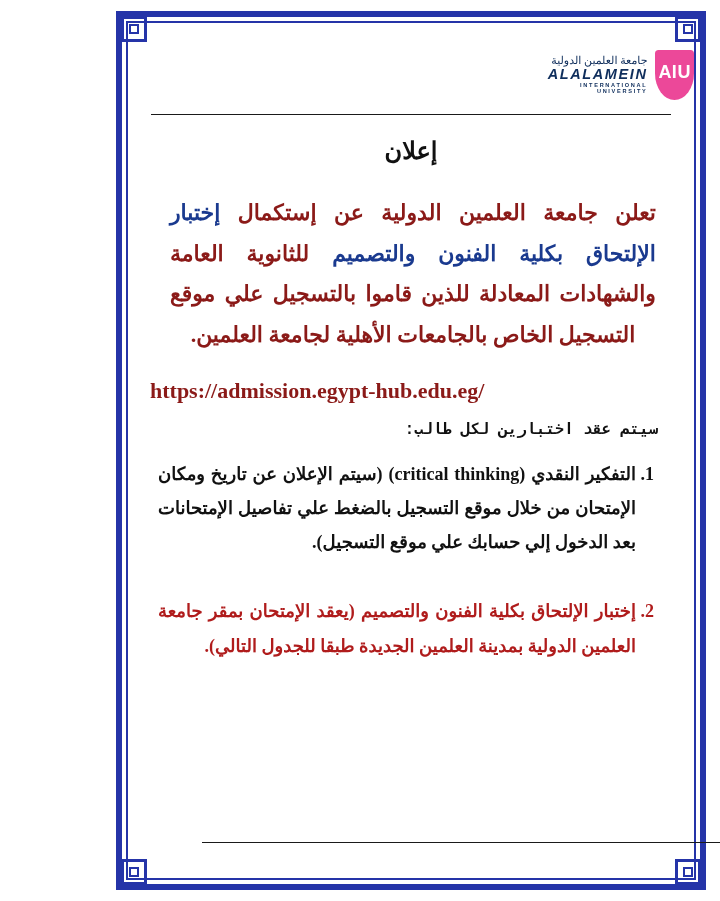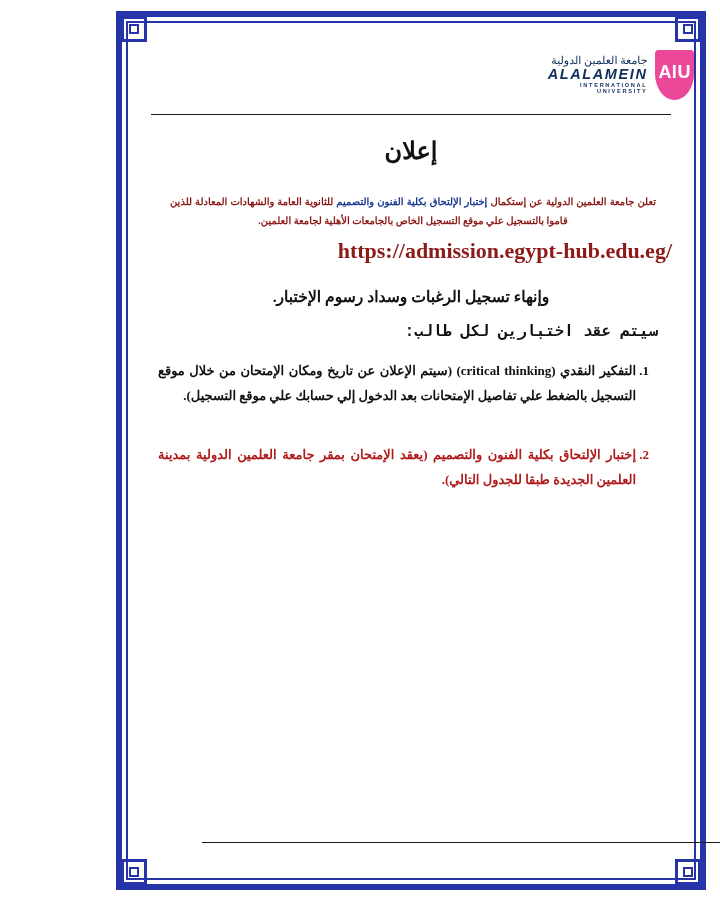--- a/index.html
+++ b/index.html
@@ -136,40 +136,40 @@
     font-family: "Liberation Serif", serif;
     font-size: 24px;
     font-weight: 700;
     color: #111111;
     margin-top: 22px;
   }
 
   
   .para {
     font-family: "Liberation Serif", serif;
-    font-size: 10px;
+    font-size: 22px;
     font-weight: 700;
     line-height: 1.85;
     color: #8b1a18;
     text-align: justify;
     text-align-last: center;
     margin: 28px 16px 0 20px;
   }
   .para .blue { color: #1a3a8f; }
 
   .link {
     display: block;
-    text-align: right;
+    text-align: left;
     font-family: "Liberation Serif", serif;
     font-size: 22px;
     font-weight: 700;
     color: #8b1a18;
     text-decoration: none;
     direction: ltr;
-    margin-top: 8px;
+    margin-top: 22px;
   }
 
   .para2 {
     font-family: "Liberation Serif", serif;
     font-size: 15.6px;
     font-weight: 700;
     color: #111111;
     text-align: center;
     margin-top: 24px;
   }
@@ -183,21 +183,21 @@
   }
 
   
   ol.items {
     margin: 18px 14px 0 8px;
     padding: 0 22px 0 0;
     list-style-position: outside;
   }
   ol.items li {
     font-family: "Liberation Serif", serif;
-    font-size: 13px;
+    font-size: 18px;
     font-weight: 700;
     line-height: 1.9;
     text-align: justify;
     margin-bottom: 20px;
     color: #111111;
   }
   ol.items li.item-1 { color: #111111; }
   ol.items li.item-2 { color: #b01c1c; margin-top: 35px; }
   .latin { direction: ltr; unicode-bidi: embed; }
 </style>
@@ -229,21 +229,20 @@
     </div>
 
     <div class="rule"></div>
 
     <div class="doc-title">إعلان</div>
 
     <p class="para"><span>تعلن جامعة العلمين الدولية عن إستكمال </span><span class="blue">إختبار الإلتحاق بكلية الفنون والتصميم</span><span> للثانوية العامة والشهادات المعادلة للذين قاموا بالتسجيل علي موقع التسجيل الخاص بالجامعات الأهلية لجامعة العلمين.</span></p>
 
     <a class="link" href="#">https://admission.egypt-hub.edu.eg/</a>
 
-    <div class="para2">وإنهاء تسجيل الرغبات وسداد رسوم الإختبار.</div>
 
     <div class="para3">سيتم عقد اختبارين لكل طالب:</div>
 
     <ol class="items">
       <li class="item-1"><span>التفكير النقدي </span><span class="latin">(critical thinking)</span><span> (سيتم الإعلان عن تاريخ ومكان الإمتحان من خلال موقع التسجيل بالضغط علي تفاصيل الإمتحانات بعد الدخول إلي حسابك علي موقع التسجيل).</span></li>
       <li class="item-2"><span>إختبار الإلتحاق بكلية الفنون والتصميم (يعقد الإمتحان بمقر جامعة العلمين الدولية بمدينة العلمين الجديدة طبقا للجدول التالي).</span></li>
     </ol>
 
     <div class="rule bottom"></div>
 

